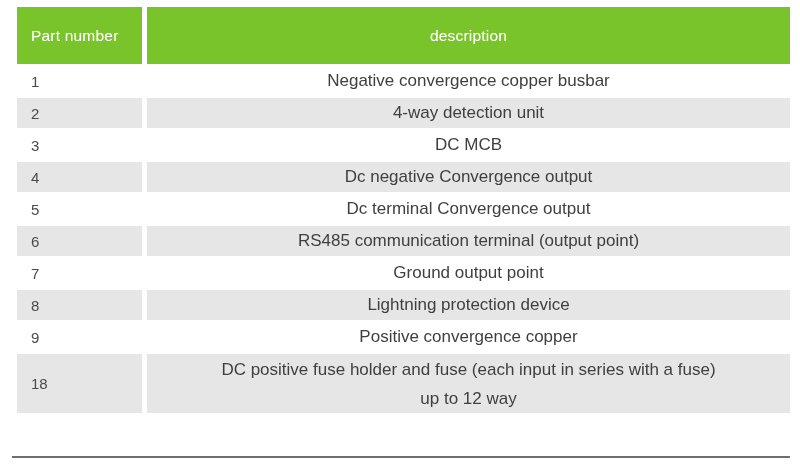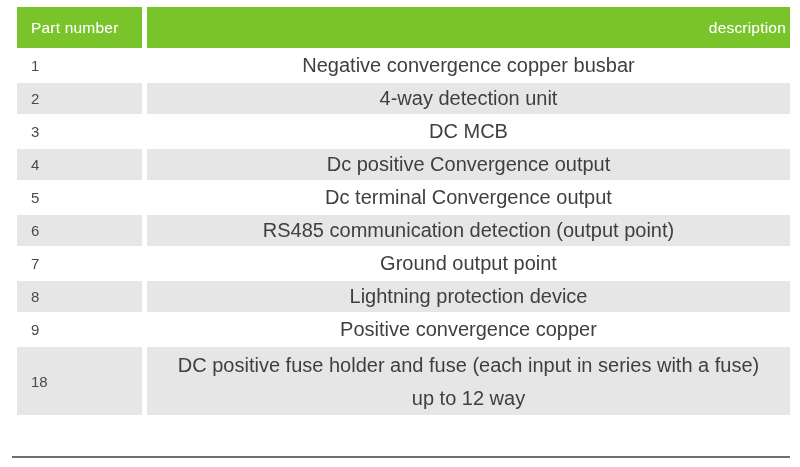--- a/index.html
+++ b/index.html
@@ -33,37 +33,37 @@
   table.parts-table col.col-num { width: 125px; }
   table.parts-table col.col-desc { width: 643px; }
 
   
   thead th {
     background: #7ac42b;
     color: #ffffff;
     font-size: 15.5px;
     font-weight: 400;
     letter-spacing: .2px;
-    padding: 4px;
+    padding: 12px;
     height: 33px;
     vertical-align: middle;
     border: 0;
     text-shadow: 0 0 1px rgba(255,255,255,0.25);
   }
   thead th.th-num {
     text-align: left;
     padding-left: 14px;
   }
   thead th.th-desc {
-    text-align: right;
+    text-align: center;
   }
 
   
   tbody td {
-    font-size: 20px;
+    font-size: 17px;
     color: #3f3f3f;
     font-weight: 400;
     height: 30px;
     padding: 0;
     vertical-align: middle;
     border: 0;
     background: #ffffff;
   }
   tbody tr.shade td {
     background: #e6e6e6;
@@ -132,33 +132,33 @@
         </tr>
         <tr>
           <td class="cell-num">3</td>
           <td class="cell-desc">
             <span class="desc-line">DC MCB</span>
           </td>
         </tr>
         <tr class="shade">
           <td class="cell-num">4</td>
           <td class="cell-desc">
-            <span class="desc-line">Dc positive Convergence output</span>
+            <span class="desc-line">Dc negative Convergence output</span>
           </td>
         </tr>
         <tr>
           <td class="cell-num">5</td>
           <td class="cell-desc">
             <span class="desc-line">Dc terminal Convergence output</span>
           </td>
         </tr>
         <tr class="shade">
           <td class="cell-num">6</td>
           <td class="cell-desc">
-            <span class="desc-line">RS485 communication detection (output point)</span>
+            <span class="desc-line">RS485 communication terminal (output point)</span>
           </td>
         </tr>
         <tr>
           <td class="cell-num">7</td>
           <td class="cell-desc">
             <span class="desc-line">Ground output point</span>
           </td>
         </tr>
         <tr class="shade">
           <td class="cell-num">8</td>

